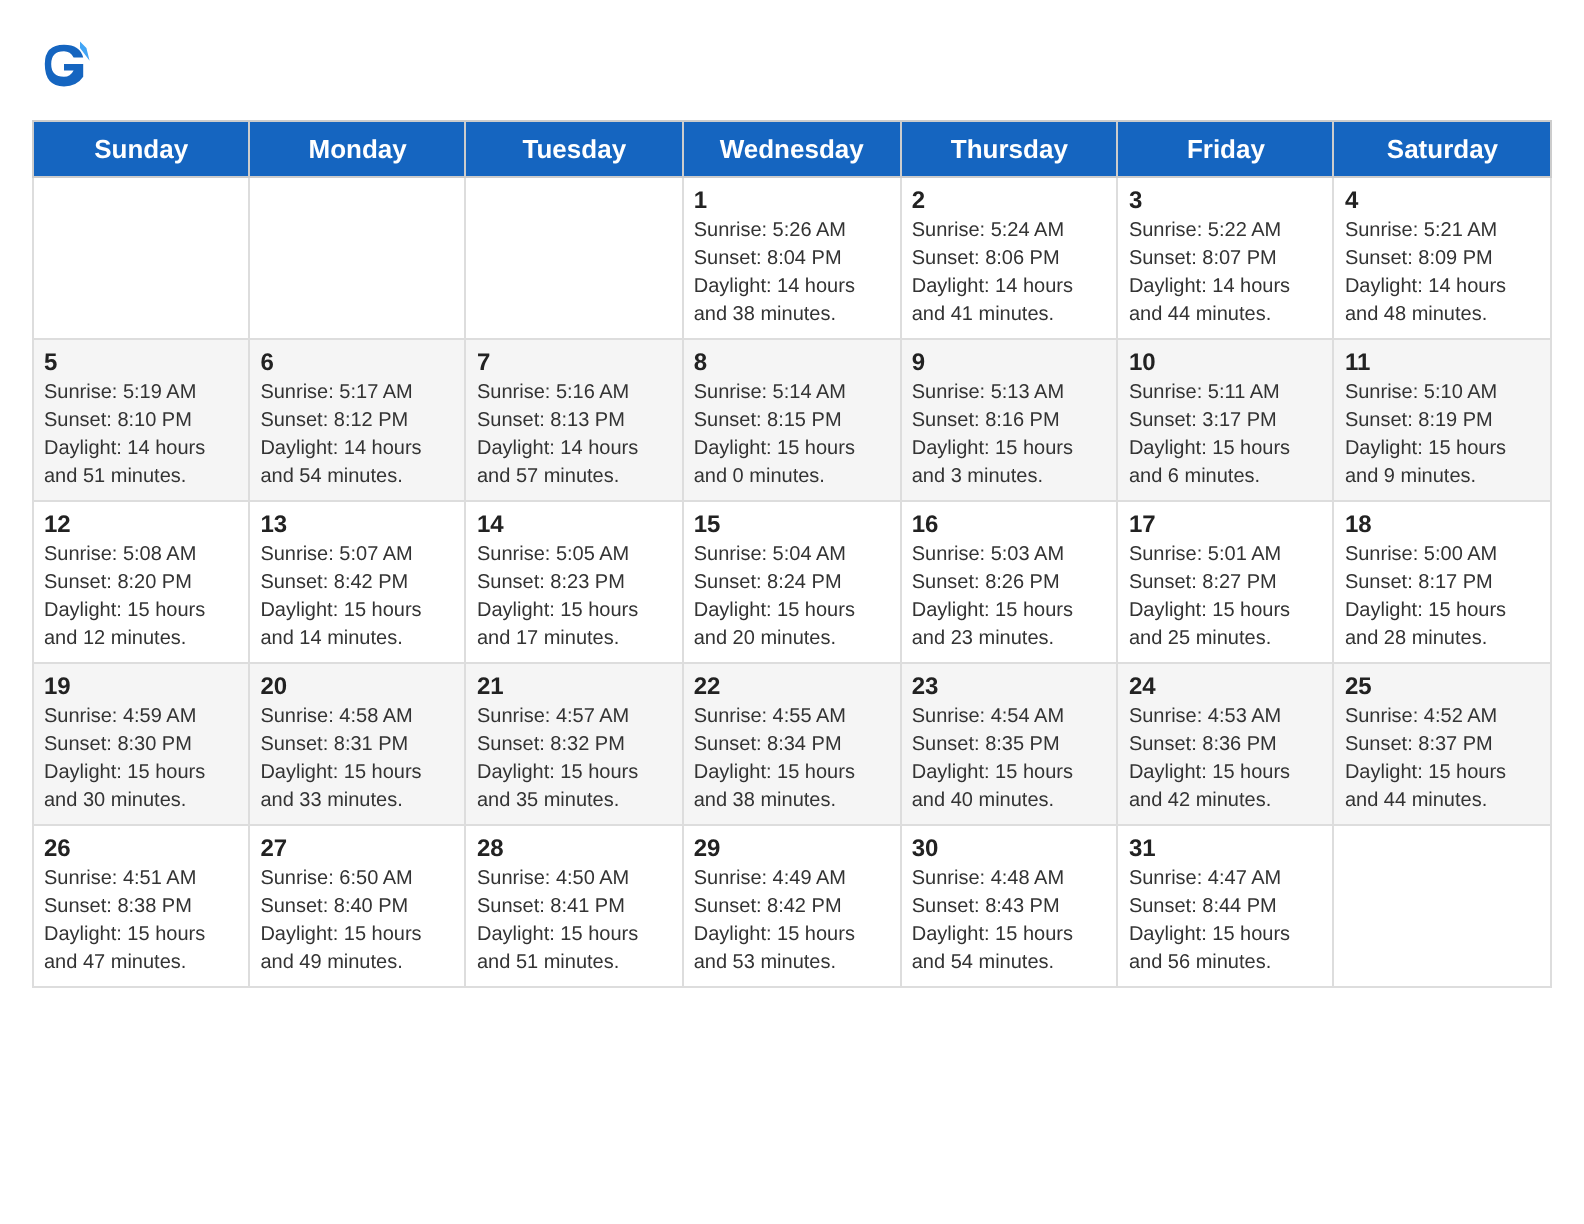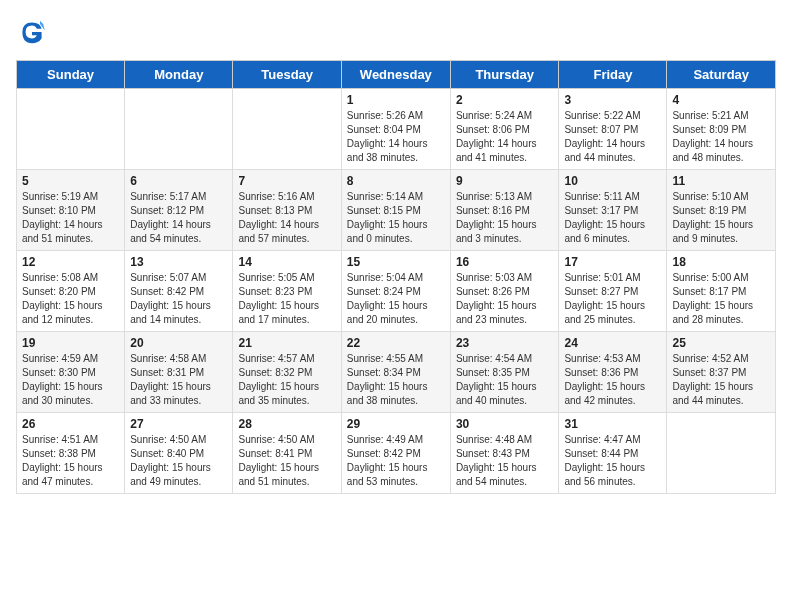--- a/index.html
+++ b/index.html
@@ -282,21 +282,21 @@
       </tr>
       <tr>
         <td>
           <div class="day-number">26</div>
           <div class="day-info">Sunrise: 4:51 AM
 Sunset: 8:38 PM
 Daylight: 15 hours and 47 minutes.</div>
         </td>
         <td>
           <div class="day-number">27</div>
-          <div class="day-info">Sunrise: 4:50 AM
+          <div class="day-info">Sunrise: 6:50 AM
 Sunset: 8:40 PM
 Daylight: 15 hours and 49 minutes.</div>
         </td>
         <td>
           <div class="day-number">28</div>
           <div class="day-info">Sunrise: 4:50 AM
 Sunset: 8:41 PM
 Daylight: 15 hours and 51 minutes.</div>
         </td>
         <td>

